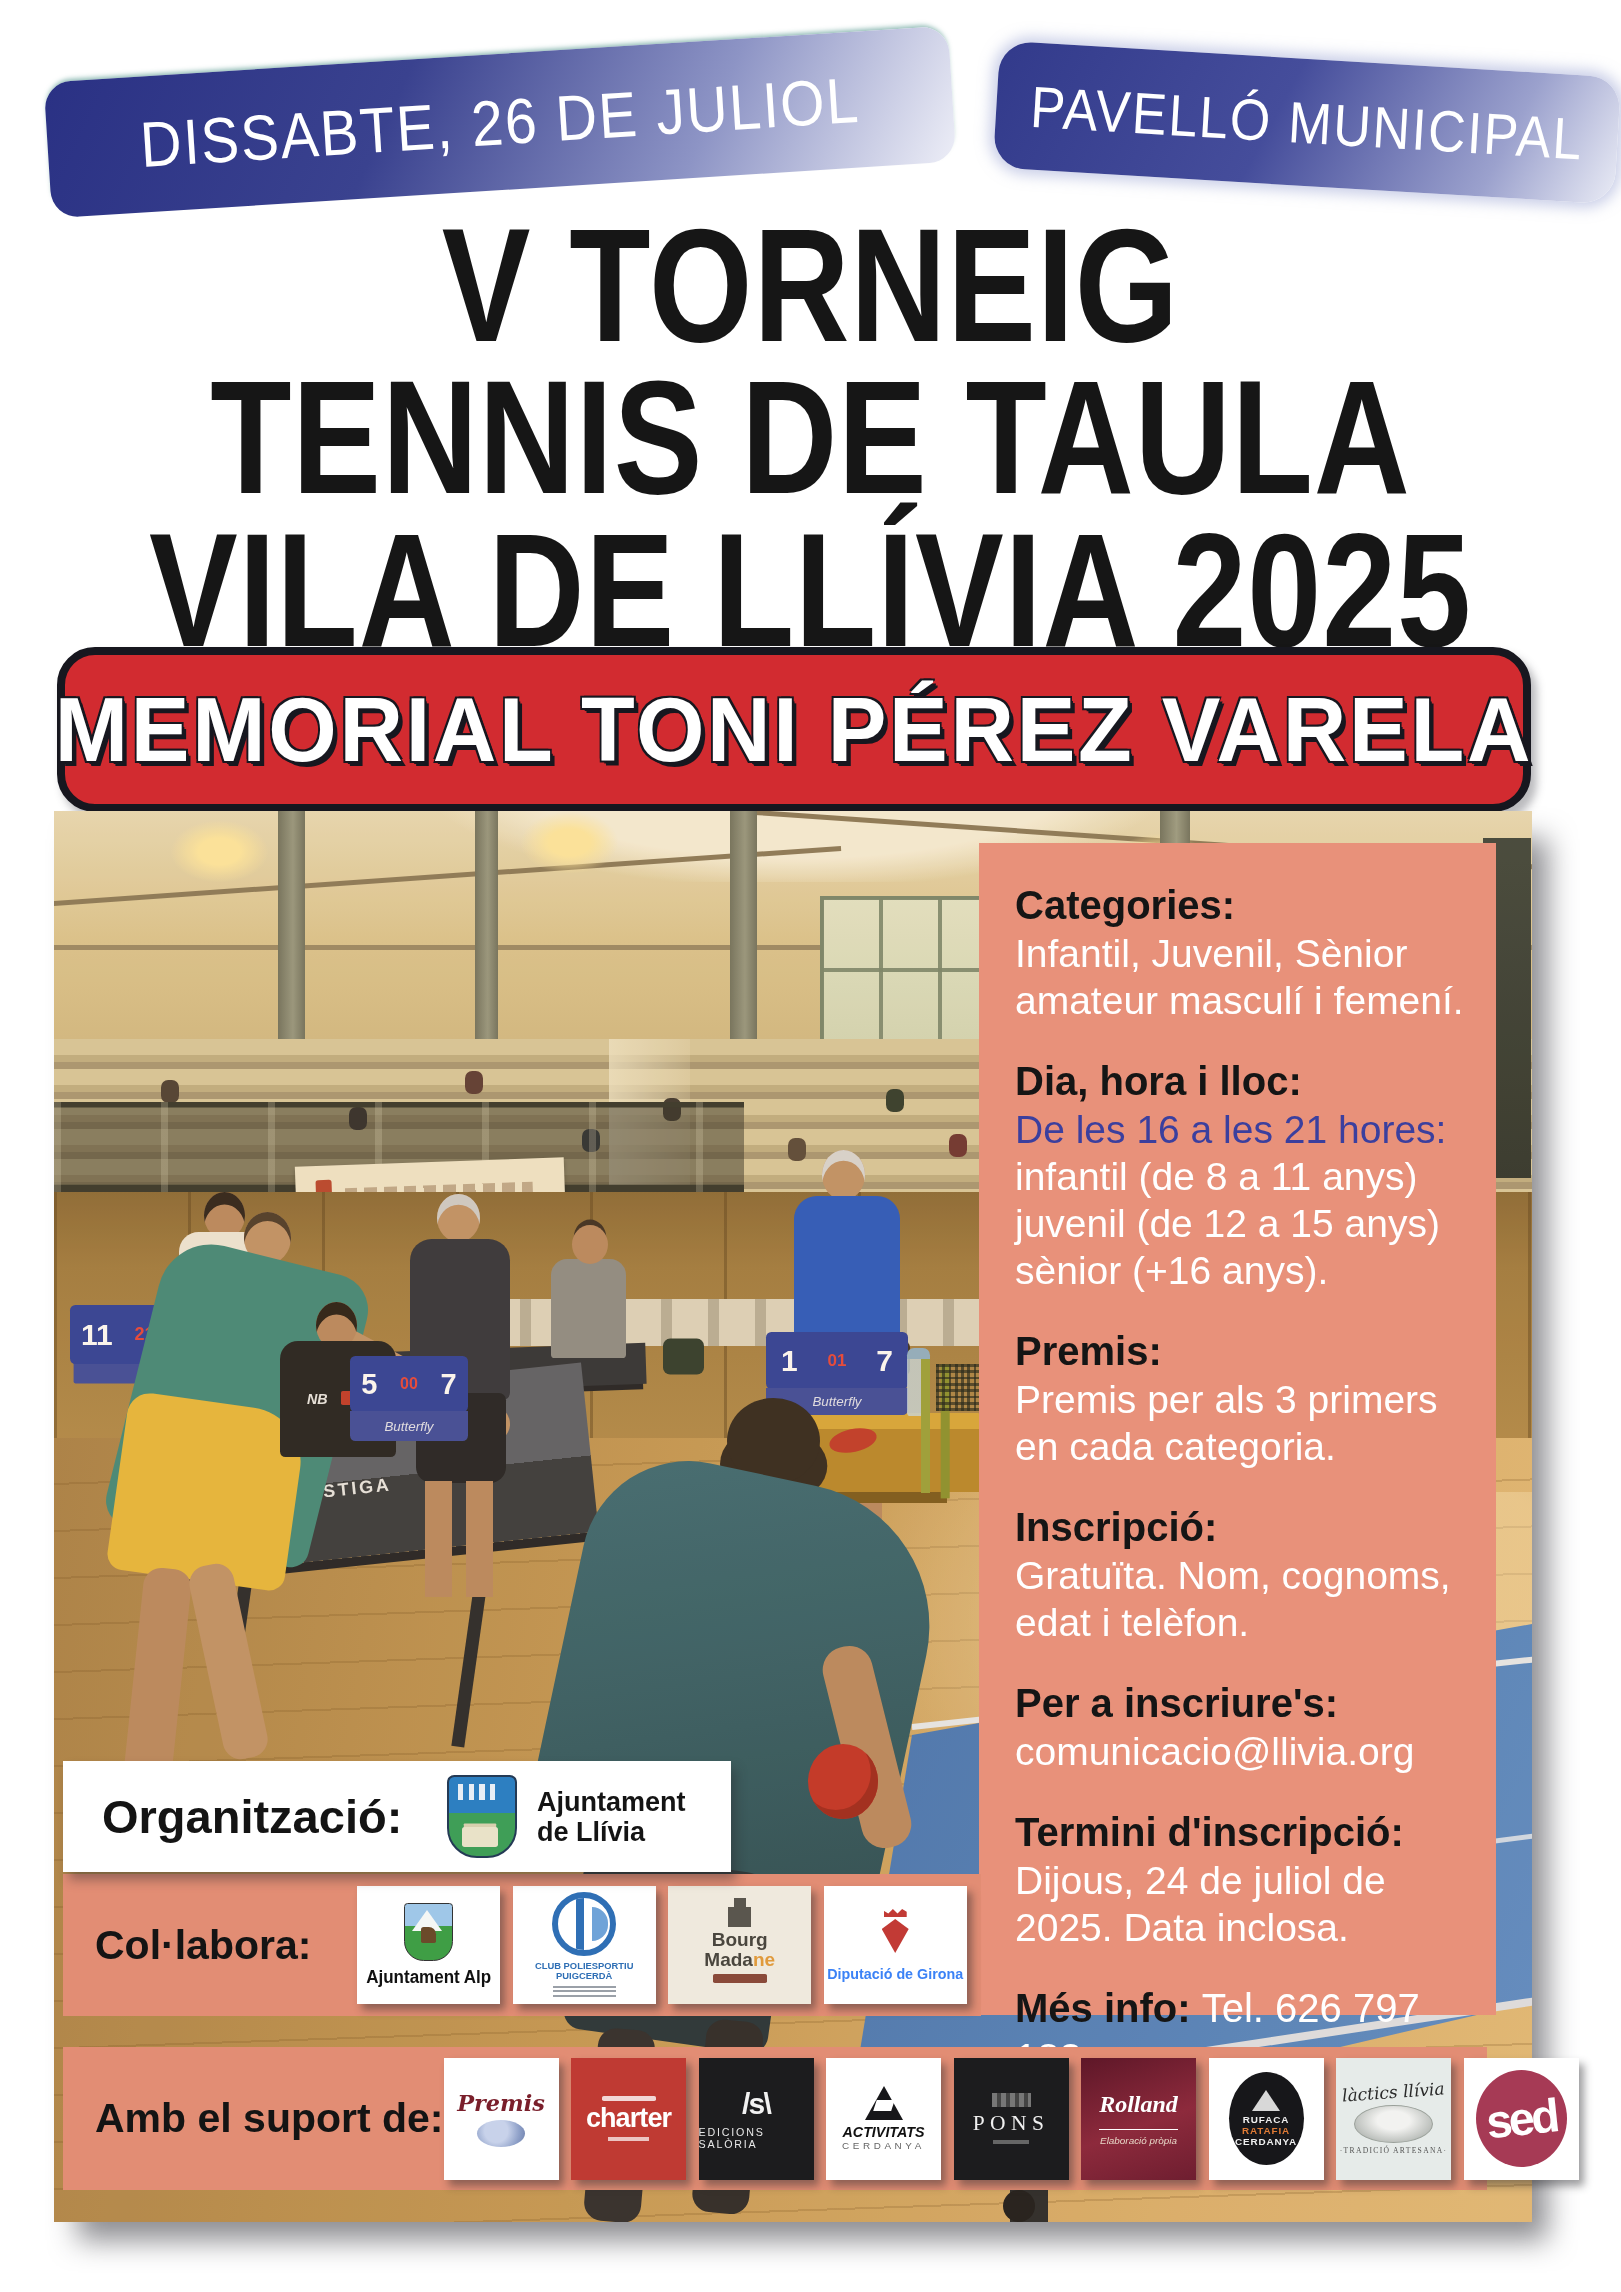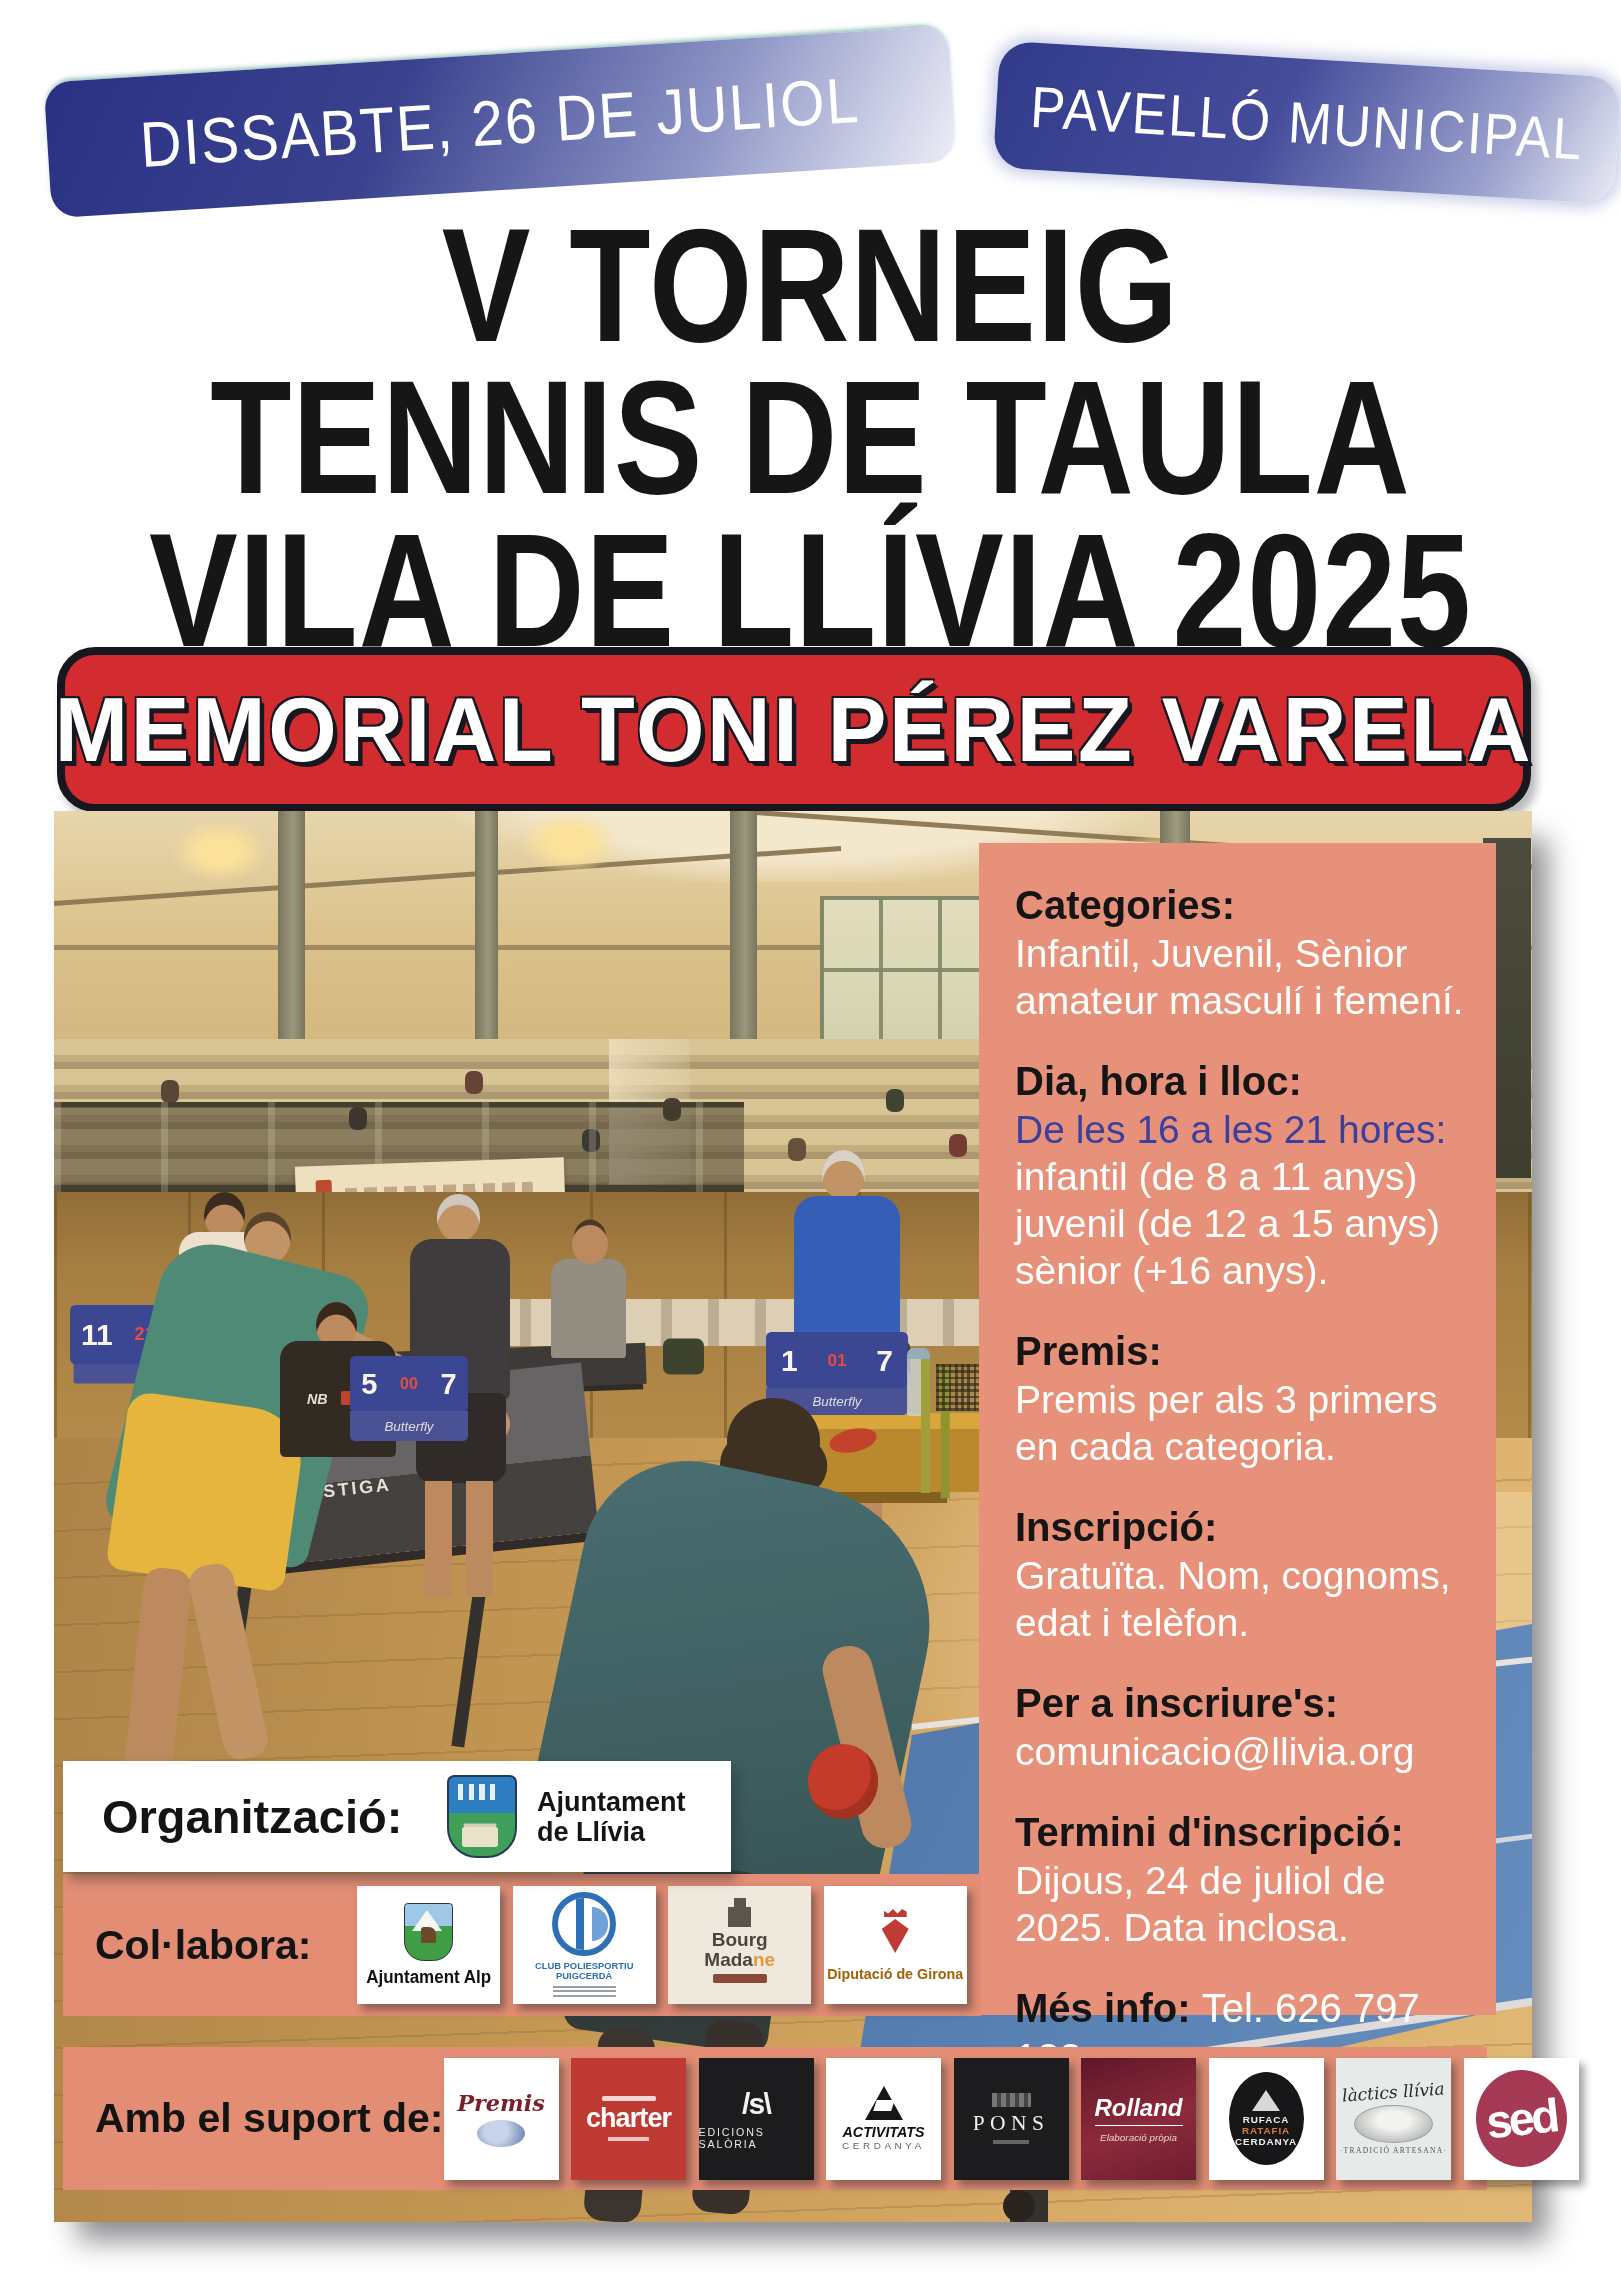--- a/index.html
+++ b/index.html
@@ -92,21 +92,21 @@
   .bm-card{background:#efe9dd;}
   .bm-building{width:23px;height:19.7px;background:#5a564e;position:relative;margin-bottom:3.6px;}
   .bm-building:before{content:"";position:absolute;left:5.4px;top:-9px;width:12.5px;height:10.7px;background:#5a564e;}
   .bm-name{font-size:19px;font-weight:bold;color:#4a463e;line-height:19.7px;text-align:center;}
   .bm-ne{color:#e09a3c;}
   .bm-strip{width:54px;height:9px;background:#8a4a3a;margin-top:4.5px;border-radius:1.8px;}
   .dg-crown{width:23px;height:9px;background:#c23a35;
         clip-path:polygon(0 100%,0 30%,20% 60%,40% 10%,60% 60%,80% 10%,100% 40%,100% 100%);}
   .dg-diamond{width:27px;height:34px;background:#c23a35;margin-top:1.8px;
         clip-path:polygon(50% 0,100% 30%,50% 100%,0 30%);}
-  .dg-name{font-size:14.3px;font-weight:bold;color:#a16207;margin-top:13px;}
+  .dg-name{font-size:14.3px;font-weight:bold;color:#3b82f6;margin-top:13px;}
 
   
   .carlit-name{font-family:"DejaVu Serif",serif;font-style:italic;font-weight:bold;
         font-size:22.4px;color:#7a1f2b;}
   .carlit-globe{width:48px;height:27px;border-radius:50%;margin-top:3.6px;
         background:radial-gradient(circle at 40% 40%,#c8d2ea 0 35%,#8ea0c8 70%,#6a7ba8 100%);}
   .charter-card{background:#bf3a33;}
   .charter-top{width:54px;height:5.4px;background:rgba(255,255,255,.8);border-radius:1.8px;}
   .charter-name{color:#fff;font-weight:bold;font-size:27px;letter-spacing:-0.9px;margin-top:1.8px;}
   .charter-sub{width:41px;height:4.5px;background:rgba(255,255,255,.7);margin-top:2.7px;}
@@ -117,22 +117,22 @@
         border-bottom:34px solid #17171a;position:relative;}
   .act-tri:after{content:"";position:absolute;left:-9px;top:14.3px;width:18px;height:10.7px;background:#fff;
         transform:skewX(-18deg);}
   .act-name{font-size:14.3px;font-weight:bold;font-style:italic;color:#111;margin-top:4.5px;}
   .act-sub{font-size:9.9px;letter-spacing:3.6px;color:#666;}
   .pons-building{width:39px;height:14.3px;margin-bottom:3.6px;
         background:repeating-linear-gradient(90deg,#777 0 5.4px,#444 5.4px 9px);}
   .pons-name{font-family:"Liberation Serif",serif;color:#f0f0f0;font-size:21.5px;letter-spacing:5.4px;}
   .pons-line{width:36px;height:3.6px;background:#666;margin-top:4.5px;}
   .rolland-card{background:linear-gradient(160deg,#5e1728 0%,#8d2a3c 55%,#6e1e30 100%);}
-  .rolland-name{font-family:Liberation Sans, sans-serif;font-style:italic;font-weight:bold;color:#fff;
-        font-size:24px;border-bottom:1.8px solid #fff;padding-bottom:3px;text-align:right;}
+  .rolland-name{font-family:Liberation Serif, serif;font-style:italic;font-weight:bold;color:#fff;
+        font-size:24px;border-bottom:1.8px solid #fff;padding-bottom:11px;text-align:right;}
   .rolland-sub{color:#e8d8c8;font-size:9.9px;font-style:italic;margin-top:5.4px;}
   .rufaca-oval{width:75px;height:93px;background:#17171a;border-radius:50%;
         display:flex;flex-direction:column;align-items:center;justify-content:center;position:relative;}
   .rufaca-mtn{width:0;height:0;border-left:14.3px solid transparent;border-right:14.3px solid transparent;
         border-bottom:21.5px solid #d8d8d8;margin-bottom:2.7px;}
   .rufaca-t1{color:#f0f0f0;font-size:9.9px;font-weight:bold;letter-spacing:0.9px;}
   .rufaca-t2{color:#e07b35;font-size:9.9px;font-weight:bold;letter-spacing:0.9px;}
   .lactics-card{background:#e6ebe9;}
   .lactics-name{font-family:"DejaVu Serif",serif;font-style:italic;color:#2a2a2a;font-size:17px;
         transform:rotate(-4deg);}

